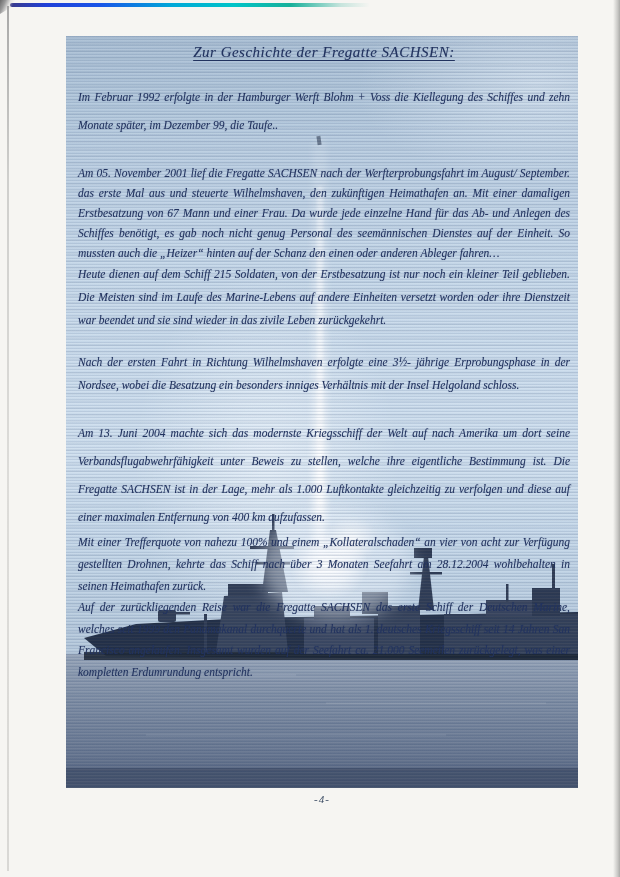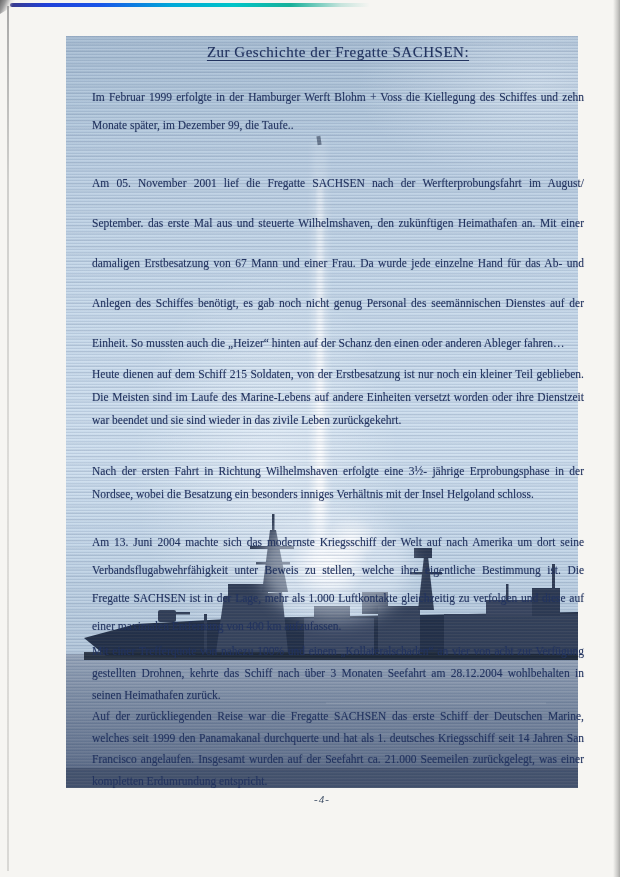--- a/index.html
+++ b/index.html
@@ -37,28 +37,28 @@
   .cloud-a{left:224px;top:494px;width:78px;height:70px;filter:blur(1.5px);
     background:radial-gradient(closest-side,rgba(255,255,255,0.98) 0%,rgba(246,249,253,0.8) 55%,rgba(225,234,246,0) 100%);}
   .cloud-b{left:258px;top:480px;width:54px;height:48px;filter:blur(2px);
     background:radial-gradient(closest-side,rgba(255,255,255,0.9) 0%,rgba(240,246,252,0) 100%);}
   .scanlines{position:absolute;inset:0;
     background:
       repeating-linear-gradient(180deg, rgba(66,90,130,0.14) 0px, rgba(66,90,130,0.14) 1px, rgba(255,255,255,0.07) 1px, rgba(255,255,255,0.07) 2px, rgba(150,170,200,0.05) 2px, rgba(150,170,200,0.05) 3px),
       repeating-linear-gradient(180deg, rgba(60,80,115,0.07) 0px, rgba(60,80,115,0.07) 2px, rgba(0,0,0,0) 2px, rgba(0,0,0,0) 7px);}
 
   
-  .text-col{position:absolute;left:92px;top:44px;width:492px;z-index:10;color:#22335f;
-    font-size:11.5px;text-shadow:0 0 1px rgba(34,51,99,0.35);}
+  .text-col{position:absolute;left:78px;top:44px;width:492px;z-index:10;color:#22335f;
+    font-style:italic;font-size:11.5px;text-shadow:0 0 1px rgba(34,51,99,0.35);}
   .title{text-align:center;font-size:15px;letter-spacing:0.5px;text-decoration:underline;
     text-underline-offset:3px;margin:0 0 22px 0;}
   .p{margin:0;text-align:justify;}
   .p1{line-height:28px;margin-bottom:24px;}
-  .p2{line-height:40px;}
-  .p3{line-height:23px;margin-bottom:28px;}
+  .p2{line-height:20px;}
+  .p3{line-height:23px;margin-bottom:19px;}
   .p4{line-height:23px;margin-bottom:22px;}
   .p5{line-height:28px;}
   .p6{line-height:22px;}
   .p7{line-height:21.5px;margin-bottom:2px;}
   .p8{line-height:22px;}
   .p9{line-height:22px;}
 
   .page-number{position:absolute;left:66px;top:793px;width:512px;text-align:center;z-index:10;
     color:#3c4c64;font-size:11px;font-style:italic;letter-spacing:1px;}
 </style>
@@ -127,21 +127,21 @@
     </svg>
 
     <div class="cloud cloud-haze"></div>
     <div class="cloud cloud-a"></div>
     <div class="cloud cloud-b"></div>
     <div class="scanlines"></div>
   </div>
 
   <div class="text-col">
     <div class="title">Zur Geschichte der Fregatte SACHSEN:</div>
-    <p class="p p1">Im Februar 1999 erfolgte in der Hamburger Werft Blohm + Voss die Kiellegung des Schiffes und zehn Monate später, im Dezember 99, die Taufe..</p>
+    <p class="p p1">Im Februar 1992 erfolgte in der Hamburger Werft Blohm + Voss die Kiellegung des Schiffes und zehn Monate später, im Dezember 99, die Taufe..</p>
     <p class="p p2">Am 05. November 2001 lief die Fregatte SACHSEN nach der Werfterprobungsfahrt im August/ September. das erste Mal aus und steuerte Wilhelmshaven, den zukünftigen Heimathafen an. Mit einer damaligen Erstbesatzung von 67 Mann und einer Frau. Da wurde jede einzelne Hand für das Ab- und Anlegen des Schiffes benötigt, es gab noch nicht genug Personal des seemännischen Dienstes auf der Einheit. So mussten auch die „Heizer“ hinten auf der Schanz den einen oder anderen Ableger fahren…</p>
     <p class="p p3">Heute dienen auf dem Schiff 215 Soldaten, von der Erstbesatzung ist nur noch ein kleiner Teil geblieben. Die Meisten sind im Laufe des Marine-Lebens auf andere Einheiten versetzt worden oder ihre Dienstzeit war beendet und sie sind wieder in das zivile Leben zurückgekehrt.</p>
     <p class="p p4">Nach der ersten Fahrt in Richtung Wilhelmshaven erfolgte eine 3½- jährige Erprobungsphase in der Nordsee, wobei die Besatzung ein besonders inniges Verhältnis mit der Insel Helgoland schloss.</p>
     <p class="p p5">Am 13. Juni 2004 machte sich das modernste Kriegsschiff der Welt auf nach Amerika um dort seine Verbandsflugabwehrfähigkeit unter Beweis zu stellen, welche ihre eigentliche Bestimmung ist. Die Fregatte SACHSEN ist in der Lage, mehr als 1.000 Luftkontakte gleichzeitig zu verfolgen und diese auf einer maximalen Entfernung von 400 km aufzufassen.</p>
     <p class="p p6">Mit einer Trefferquote von nahezu 100% und einem „Kollateralschaden“ an vier von acht zur Verfügung gestellten Drohnen, kehrte das Schiff nach über 3 Monaten Seefahrt am 28.12.2004 wohlbehalten in seinen Heimathafen zurück.</p>
     <p class="p p7">Auf der zurückliegenden Reise war die Fregatte SACHSEN das erste Schiff der Deutschen Marine, welches seit 1999 den Panamakanal durchquerte und hat als 1. deutsches Kriegsschiff seit 14 Jahren San Francisco angelaufen. Insgesamt wurden auf der Seefahrt ca. 21.000 Seemeilen zurückgelegt, was einer kompletten Erdumrundung entspricht.</p>
   </div>
 
   <div class="page-number">-4-</div>
 

